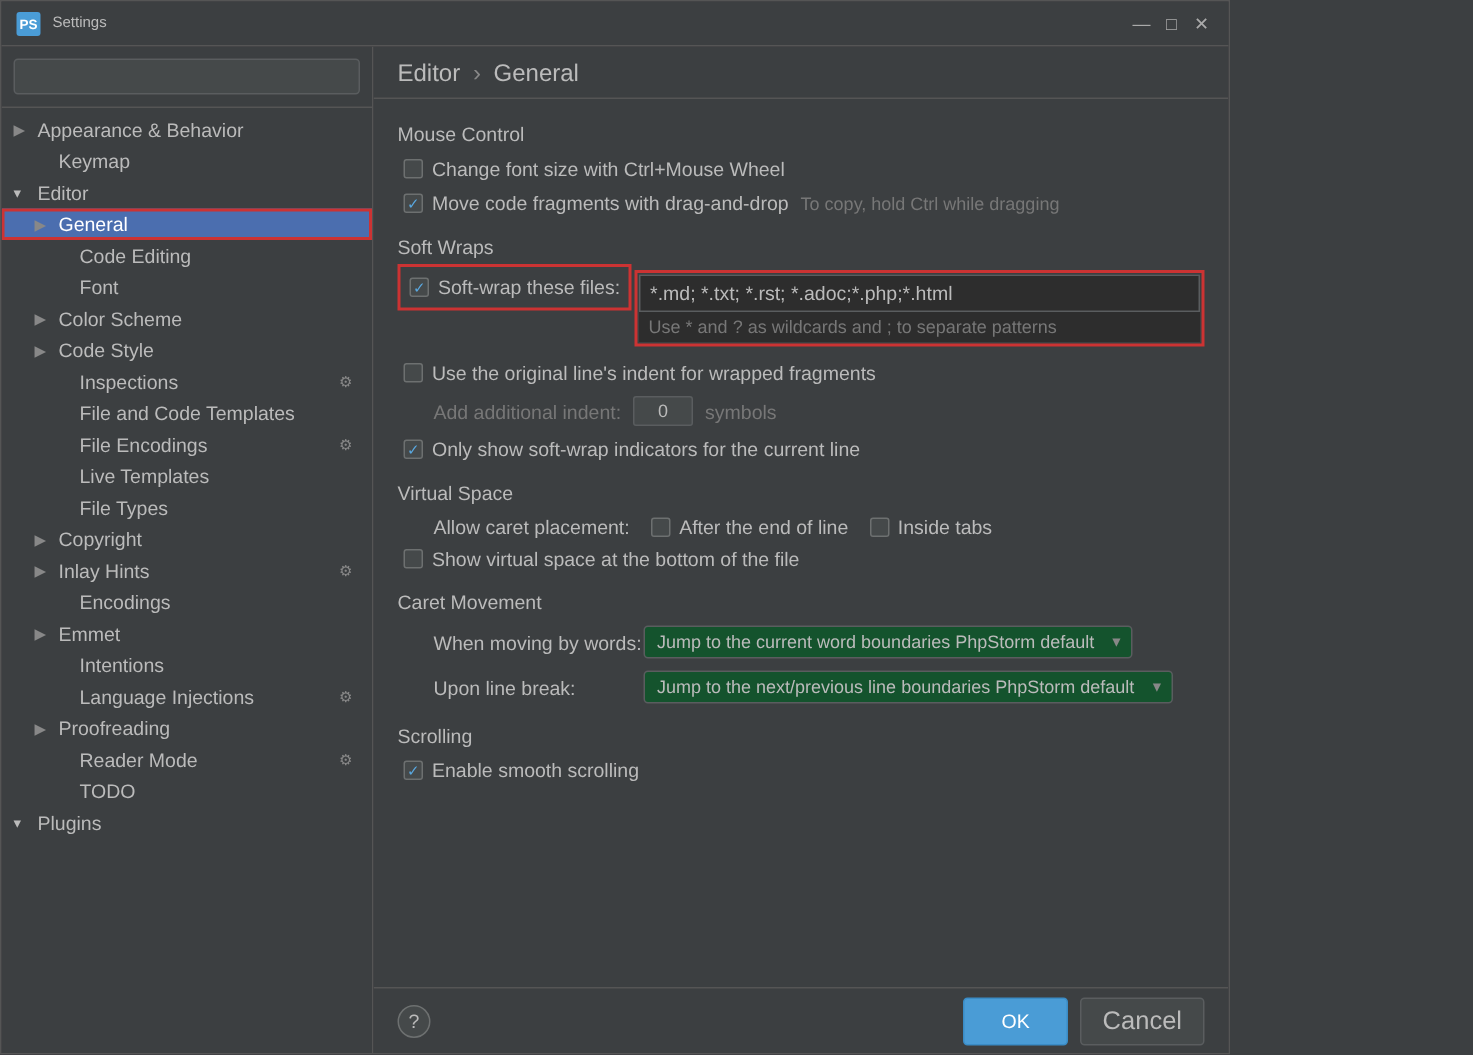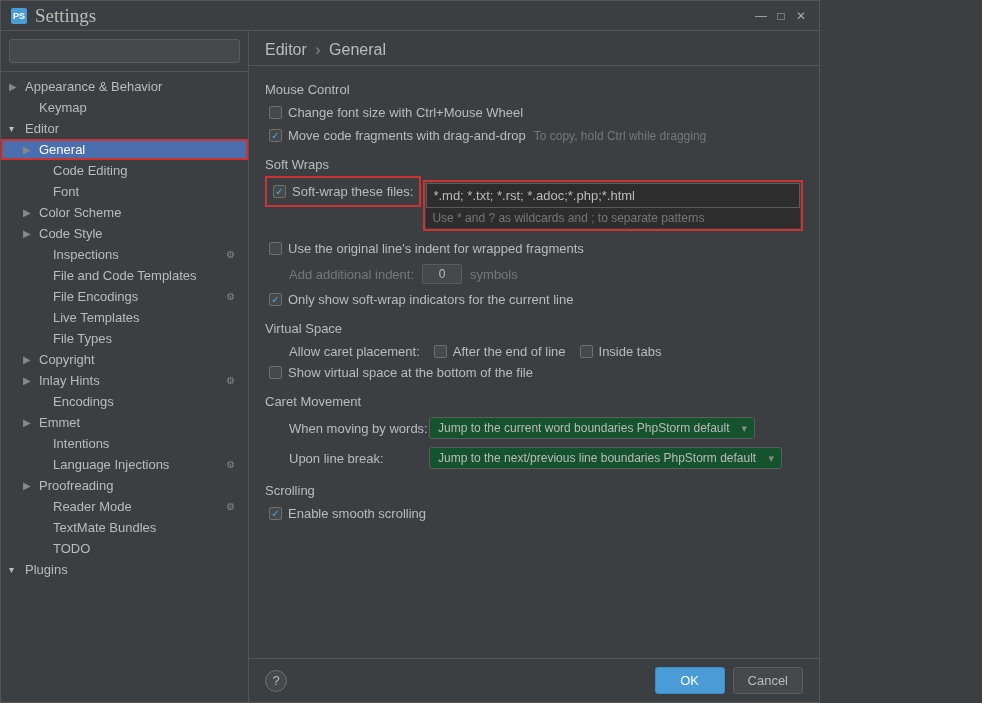--- a/index.html
+++ b/index.html
@@ -40,22 +40,21 @@
       display: flex;
       align-items: center;
       justify-content: center;
       font-size: 10px;
       color: white;
       font-weight: bold;
     }
     .titlebar-title {
       flex: 1;
       color: #bbbbbb;
-      font-size: 19px;
-      font-family: Liberation Serif, serif;
+      font-size: 10px;
     }
     .titlebar-controls {
       display: flex;
       gap: 4px;
     }
     .titlebar-btn {
       width: 16px;
       height: 16px;
       display: flex;
       align-items: center;
@@ -378,21 +377,21 @@
       font-size: 13px;
       cursor: pointer;
       min-width: 70px;
     }
     .btn-cancel {
       background: #45494a;
       border: 1px solid #5a5d5f;
       border-radius: 3px;
       color: #bbbbbb;
       padding: 5px 14px;
-      font-size: 13px;
+      font-size: 17px;
       cursor: pointer;
       min-width: 70px;
     }
 
     .section-gap { margin-top: 14px; }
   </style>
 </head>
 <body>
 
 <div class="window">
@@ -530,24 +529,20 @@
         </div>
 
         <div class="tree-item tree-indent-2" style="justify-content:space-between;">
           <div style="display:flex;align-items:center;">
             <span class="arrow"></span>
             <span>Reader Mode</span>
           </div>
           <span class="tree-item-icon">⚙</span>
         </div>
 
-        <div class="tree-item tree-indent-2">
-          <span class="arrow"></span>
-          <span>TextMate Bundles</span>
-        </div>
 
         <div class="tree-item tree-indent-2">
           <span class="arrow"></span>
           <span>TODO</span>
         </div>
 
         <div class="tree-item tree-indent-0">
           <span class="arrow open">▾</span>
           <span>Plugins</span>
         </div>

